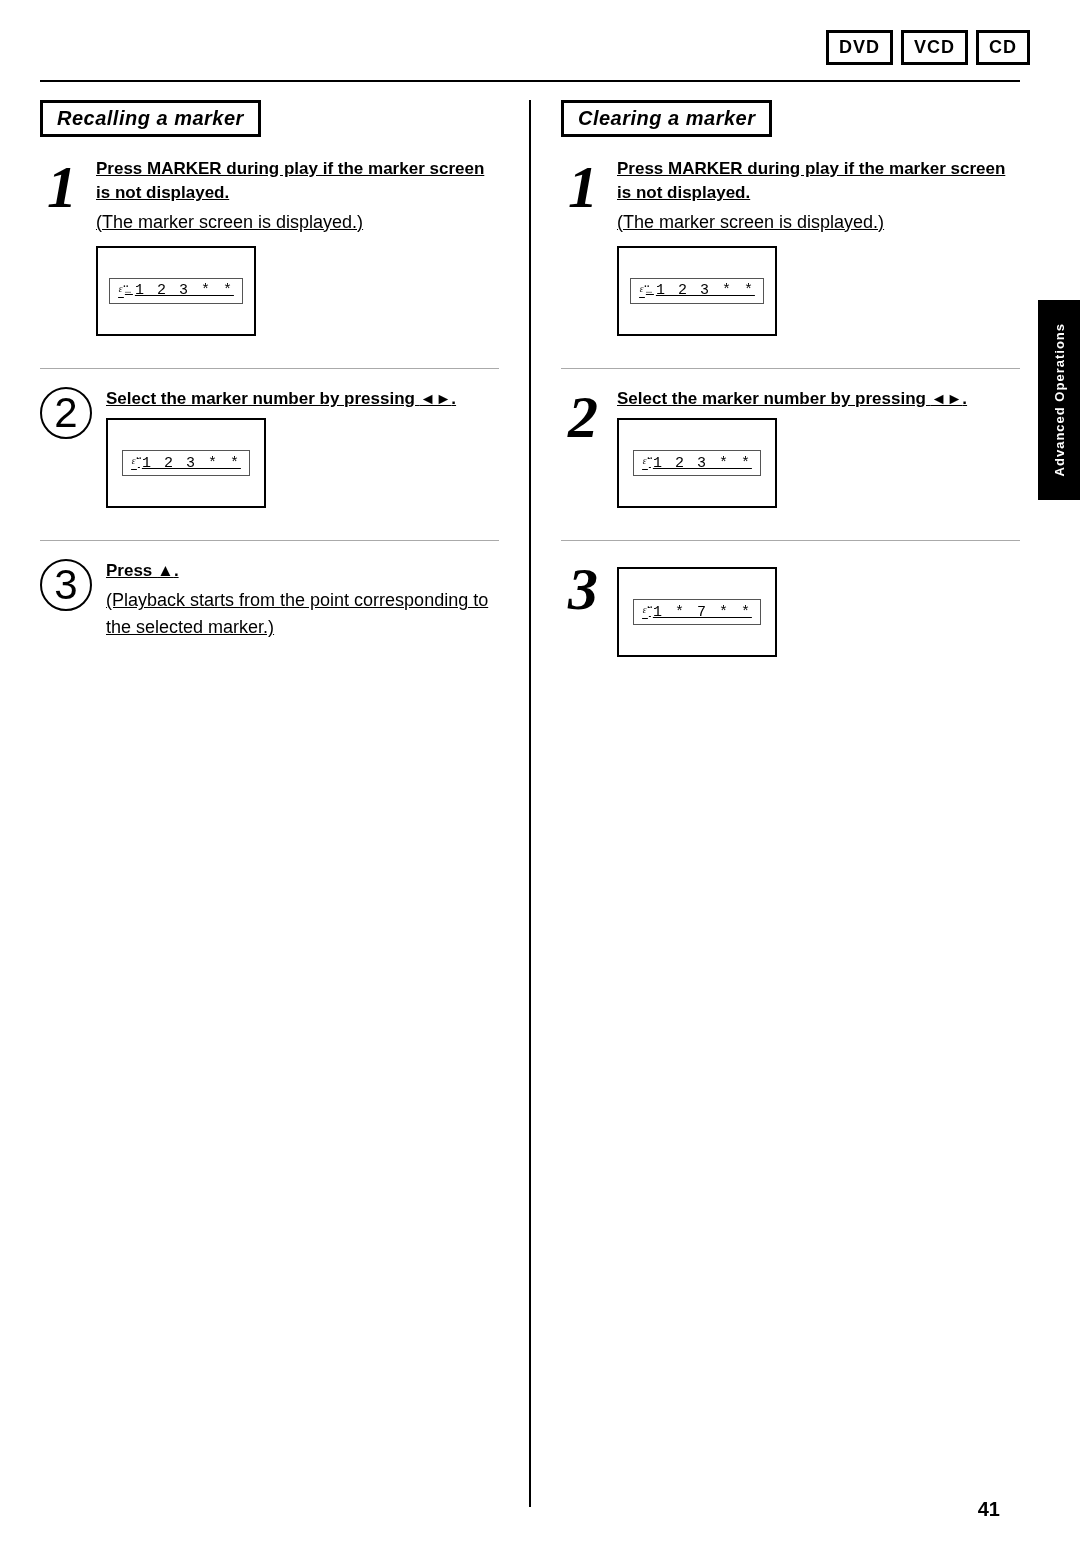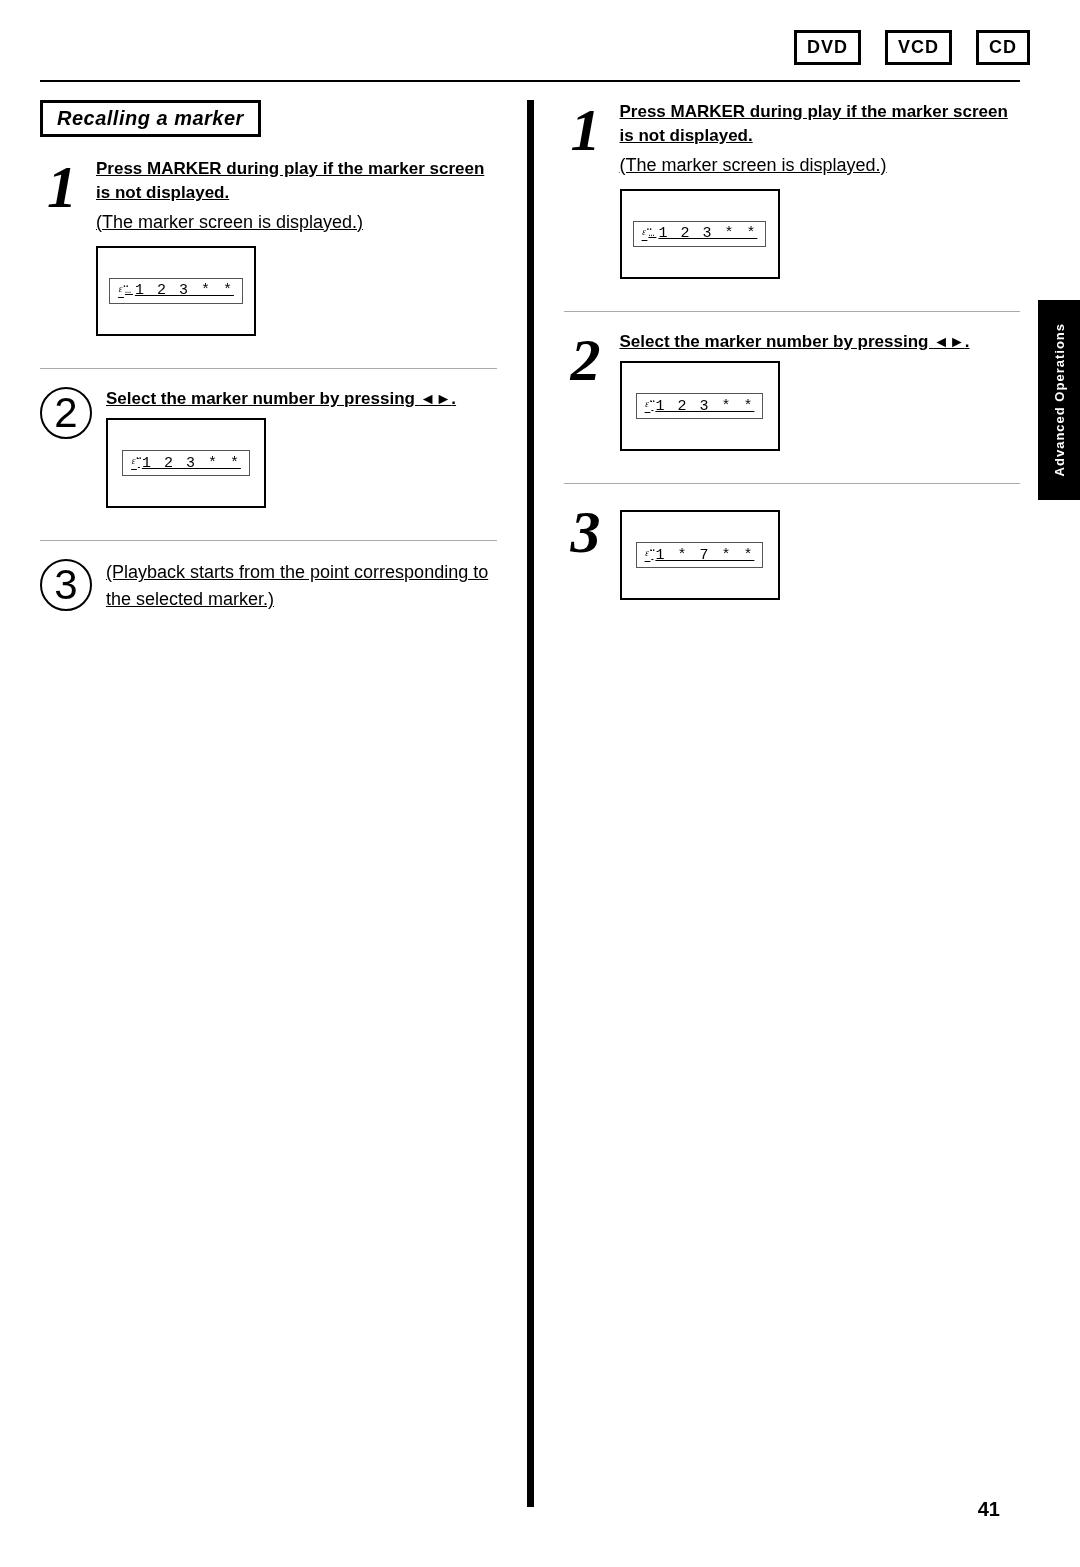--- a/index.html
+++ b/index.html
@@ -19,21 +19,21 @@
       position: relative;
       padding: 40px 50px;
     }
 
     
     .top-badges {
       position: absolute;
       top: 30px;
       right: 50px;
       display: flex;
-      gap: 24px;
+      gap: 8px;
     }
     .badge {
       border: 3px solid #000;
       padding: 4px 10px;
       font-size: 18px;
       font-weight: bold;
       letter-spacing: 1px;
     }
 
     
@@ -51,21 +51,21 @@
       display: flex;
       position: absolute;
       top: 100px;
       left: 40px;
       right: 60px;
       bottom: 60px;
     }
 
     .col-left {
       flex: 1;
-      border-right: 7px solid #000000;
+      border-right: 2px solid #000000;
       padding-right: 30px;
     }
 
     .col-right {
       flex: 1;
       padding-left: 30px;
     }
 
     
     .section-header {
@@ -252,26 +252,28 @@
           </div>
         </div>
       </div>
 
       <hr class="step-divider">
 
       
       <div class="step">
         <div class="step-number circle-num">3</div>
         <div class="step-content">
+          <p class="main-text">Press <strong>▲</strong>.</p>
           <p class="sub-text">(Playback starts from the point corresponding to the selected marker.)</p>
         </div>
       </div>
     </div>
 
     <div class="col-right">
+      <div class="section-header">Clearing a marker</div>
 
       
       <div class="step">
         <div class="step-number" style="font-style:italic; font-family: 'Times New Roman', serif; font-size:60px; line-height:1; min-width:44px; margin-right:12px;">1</div>
         <div class="step-content">
           <p class="main-text">Press MARKER during play if the marker screen is not displayed.</p>
           <p class="sub-text">(The marker screen is displayed.)</p>
           <div class="screen-display">
             <div class="screen-content">
               <span style="font-style:italic; font-family:serif; font-size:16px; margin-right:1px;">ᵋ̈</span>

